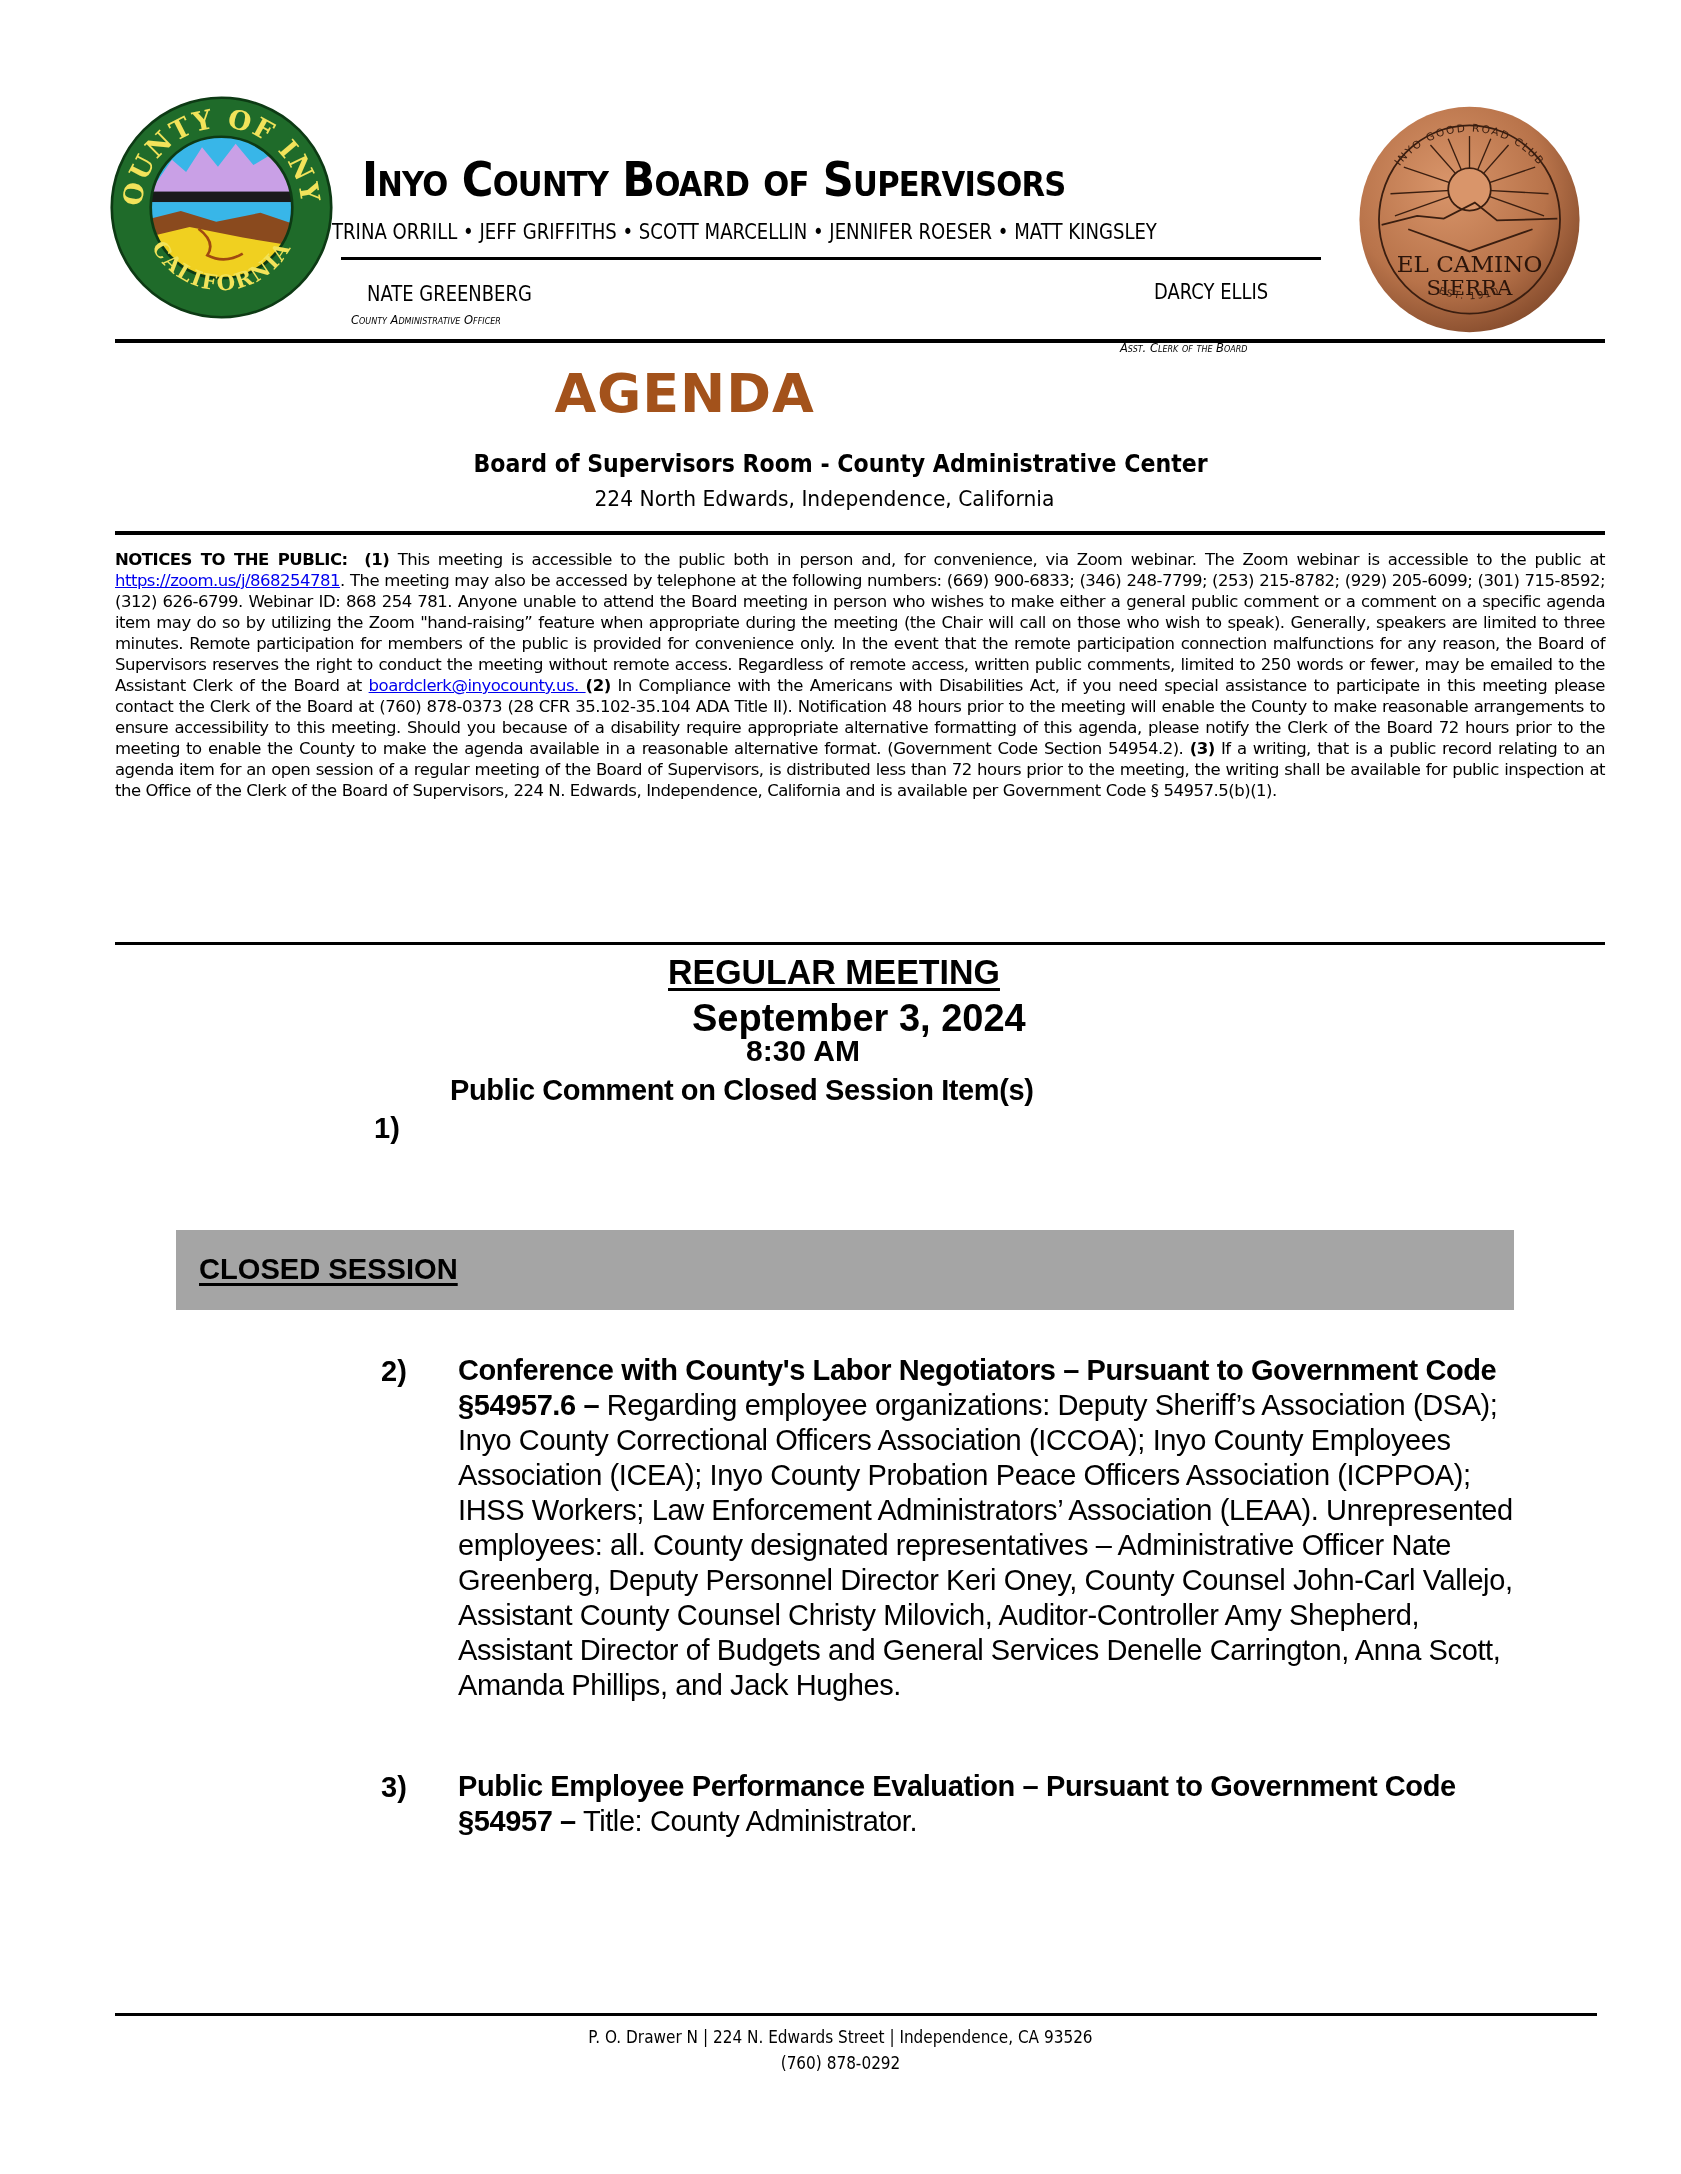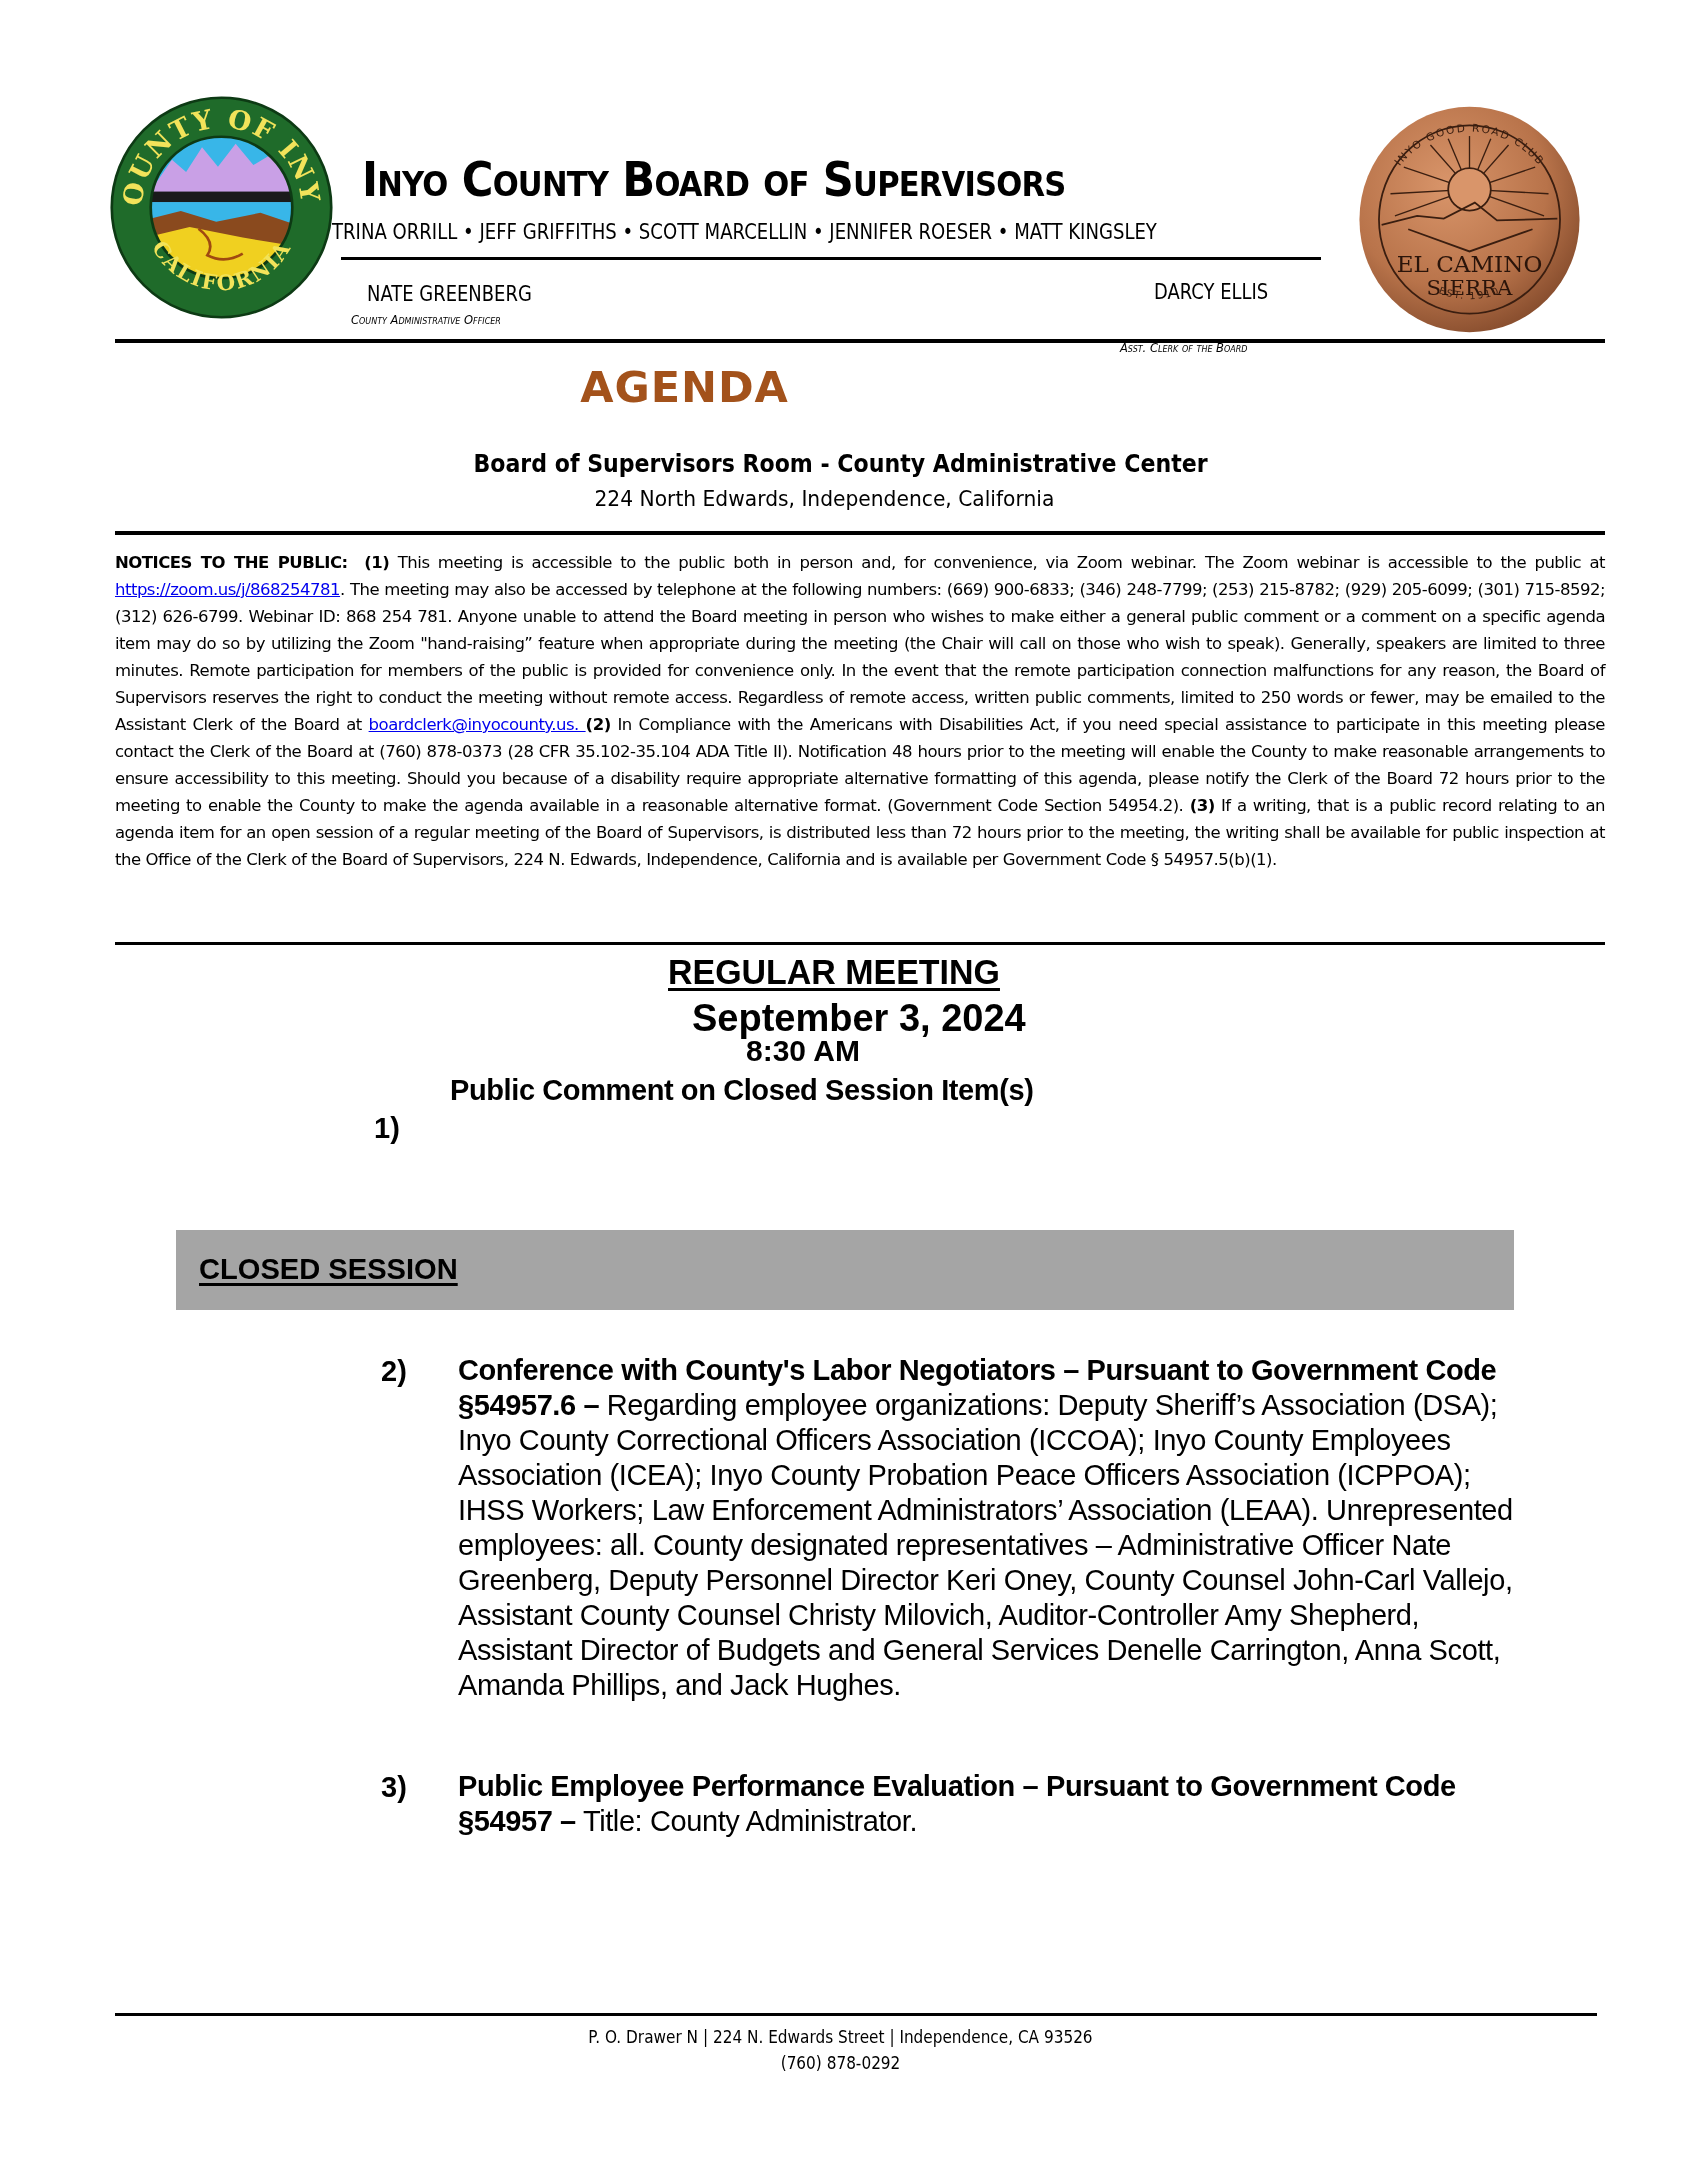--- a/index.html
+++ b/index.html
@@ -59,21 +59,21 @@
     .officer-left .officer-title { margin-left: -16px; }
     .officer-right .officer-title { margin-left: -34px; margin-top: 37px; }
     .rule { left: 115px; width: 1490px; height: 3.5px; background: #000; }
 
     
     .agenda-title {
       left: 0; width: 1341px; top: 362px;
       text-align: center;
       font-family: "DejaVu Sans", sans-serif;
       font-weight: bold;
-      font-size: 43px;
+      font-size: 54px;
       color: #a3521b;
       letter-spacing: 0.9px;
       padding-left: 28px;
     }
     .location {
       left: 0; width: 1681px; top: 450px;
       text-align: center;
       font-family: "DejaVu Sans", sans-serif;
       font-weight: bold;
       font-size: 24px;
@@ -86,21 +86,21 @@
       font-family: "DejaVu Sans", sans-serif;
       font-size: 22px;
       transform: scaleX(0.92);
     }
 
     
     .notices {
       left: 115px; top: 549px; width: 1490px;
       font-family: "DejaVu Sans", sans-serif;
       font-size: 16.5px;
-      line-height: 27px;
+      line-height: 21px;
       text-align: justify;
       letter-spacing: -0.5px;
       word-spacing: 0.2px;
     }
     .notices b { font-weight: bold; }
     .notices a { color: #0000ee; text-decoration: underline; }
 
     
     .meeting-title {
       left: 668px; top: 952px;

